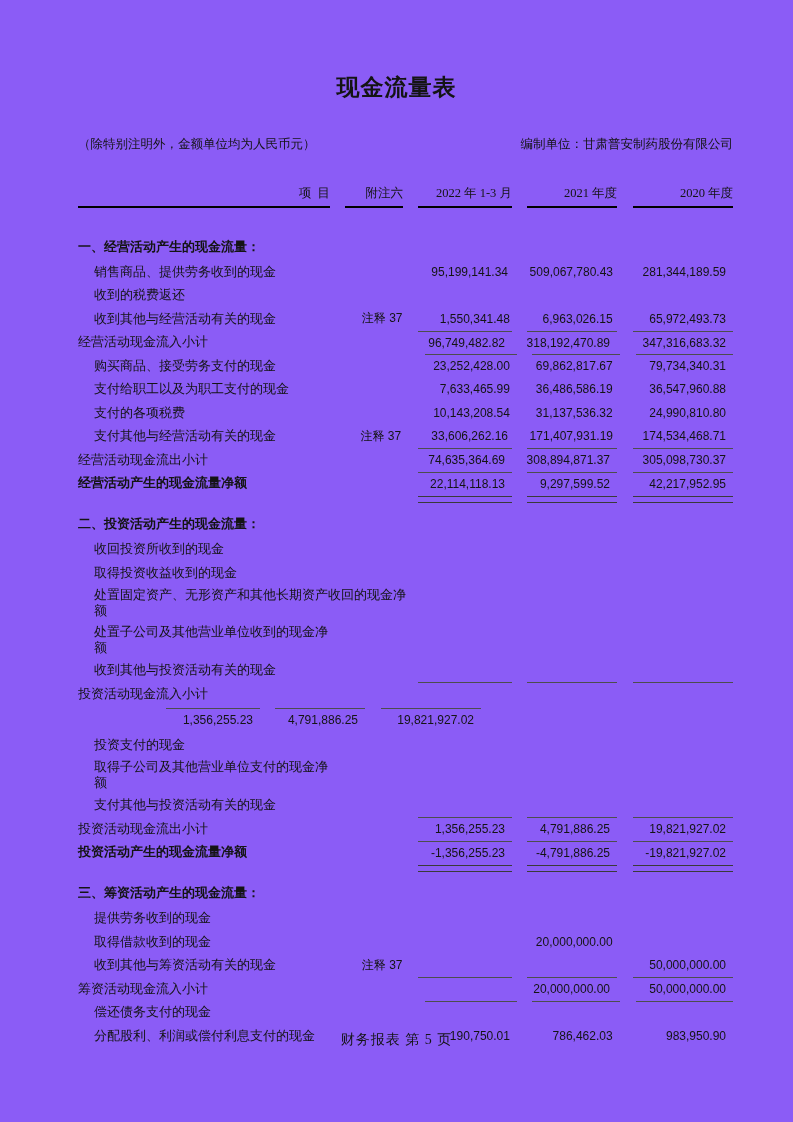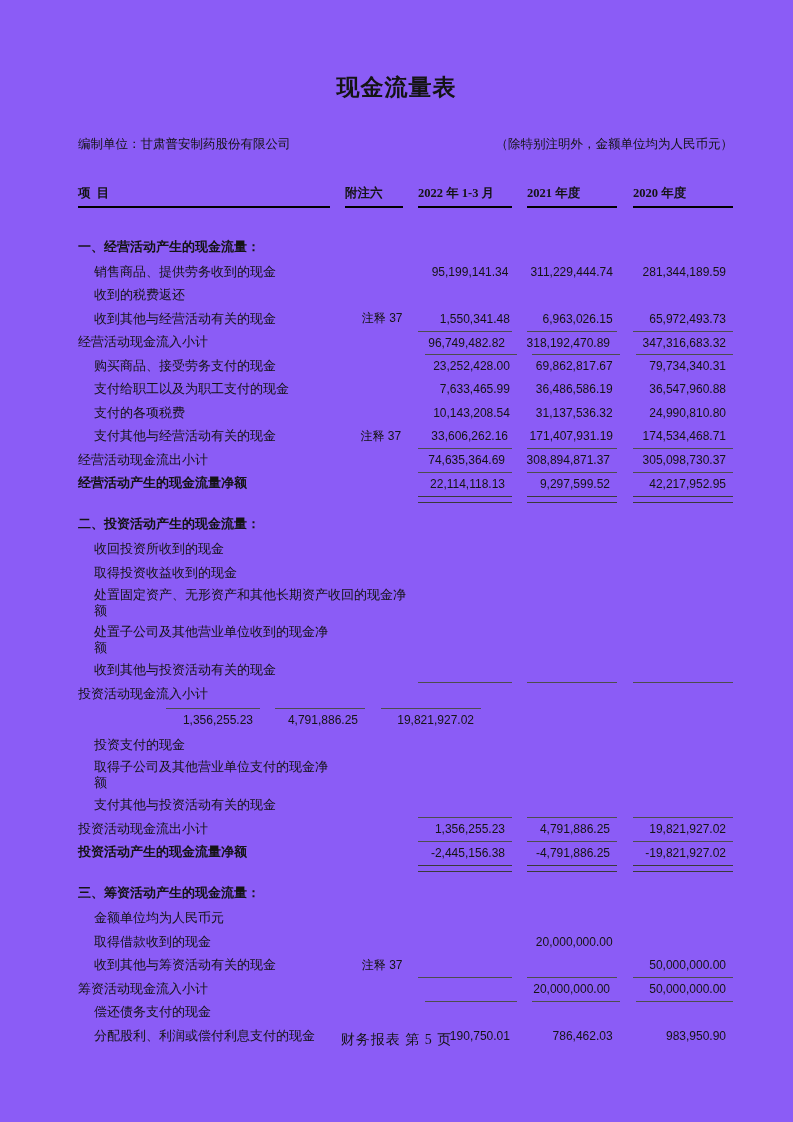--- a/index.html
+++ b/index.html
@@ -23,25 +23,24 @@
   .meta-row {
     margin-top:136px;
     display:flex;
     justify-content:space-between;
     font-size:12.5px;
   }
   
   .thead { display:flex; margin-top:32px; margin-bottom:26px; align-items:flex-end; }
   .thead .hcell {
     border-bottom:2px solid #000;
-    text-align:left;
+    text-align:right;
     padding-bottom:4px;
     font-size:12.5px;
     white-space:pre;
-    font-weight:bold;
   }
   
   .c-item  { width:252px; }
   .c-note  { width:58px;  margin-left:15px; text-align:center; }
   .c-v0    { width:94px;  margin-left:15px; }
   .c-v1    { width:90px;  margin-left:15px; }
   .c-v2    { width:100px; margin-left:16px; }
   
   .trow { display:flex; min-height:23.5px; align-items:center; }
   .trow .c-item {
@@ -86,22 +85,22 @@
   }
 </style>
 </head>
 <body>
 
 <div class="page">
   <div class="title">现金流量表</div>
 
   <div class="content">
     <div class="meta-row">
+      <span>（除特别注明外，金额单位均为人民币元）</span>
       <span>编制单位：甘肃普安制药股份有限公司</span>
-      <span>（除特别注明外，金额单位均为人民币元）</span>
     </div>
 
     <div class="thead">
       <div class="hcell c-item">项  目</div>
       <div class="hcell c-note">附注六</div>
       <div class="hcell c-v0">2022 年 1-3 月</div>
       <div class="hcell c-v1">2021 年度</div>
       <div class="hcell c-v2">2020 年度</div>
     </div>
 
@@ -110,21 +109,21 @@
           <div class="c-item">一、经营活动产生的现金流量：</div>
           <div class="c-note"></div>
           <div class="c-val c-v0"></div>
           <div class="c-val c-v1"></div>
           <div class="c-val c-v2"></div>
         </div>
         <div class="trow item">
           <div class="c-item indent">销售商品、提供劳务收到的现金</div>
           <div class="c-note"></div>
           <div class="c-val c-v0">95,199,141.34</div>
-          <div class="c-val c-v1">311,229,444.74</div>
+          <div class="c-val c-v1">509,067,780.43</div>
           <div class="c-val c-v2">281,344,189.59</div>
         </div>
         <div class="trow item">
           <div class="c-item indent">收到的税费返还</div>
           <div class="c-note"></div>
           <div class="c-val c-v0"></div>
           <div class="c-val c-v1"></div>
           <div class="c-val c-v2"></div>
         </div>
         <div class="trow item">
@@ -278,21 +277,21 @@
         <div class="trow subtotal rule">
           <div class="c-item">投资活动现金流出小计</div>
           <div class="c-note"></div>
           <div class="c-val c-v0">1,356,255.23</div>
           <div class="c-val c-v1">4,791,886.25</div>
           <div class="c-val c-v2">19,821,927.02</div>
         </div>
         <div class="trow net rule">
           <div class="c-item">投资活动产生的现金流量净额</div>
           <div class="c-note"></div>
-          <div class="c-val c-v0">-2,445,156.38</div>
+          <div class="c-val c-v0">-1,356,255.23</div>
           <div class="c-val c-v1">-4,791,886.25</div>
           <div class="c-val c-v2">-19,821,927.02</div>
         </div>
         <div class="dblrow">
           <div class="seg c-item"></div>
           <div class="seg c-note"></div>
           <div class="seg c-v0">
             <div class="dbl"></div>
           </div>
           <div class="seg c-v1">
@@ -303,21 +302,21 @@
           </div>
         </div>
         <div class="trow section">
           <div class="c-item">三、筹资活动产生的现金流量：</div>
           <div class="c-note"></div>
           <div class="c-val c-v0"></div>
           <div class="c-val c-v1"></div>
           <div class="c-val c-v2"></div>
         </div>
         <div class="trow item">
-          <div class="c-item indent">金额单位均为人民币元</div>
+          <div class="c-item indent">提供劳务收到的现金</div>
           <div class="c-note"></div>
           <div class="c-val c-v0"></div>
           <div class="c-val c-v1"></div>
           <div class="c-val c-v2"></div>
         </div>
         <div class="trow item">
           <div class="c-item indent">取得借款收到的现金</div>
           <div class="c-note"></div>
           <div class="c-val c-v0"></div>
           <div class="c-val c-v1">20,000,000.00</div>

